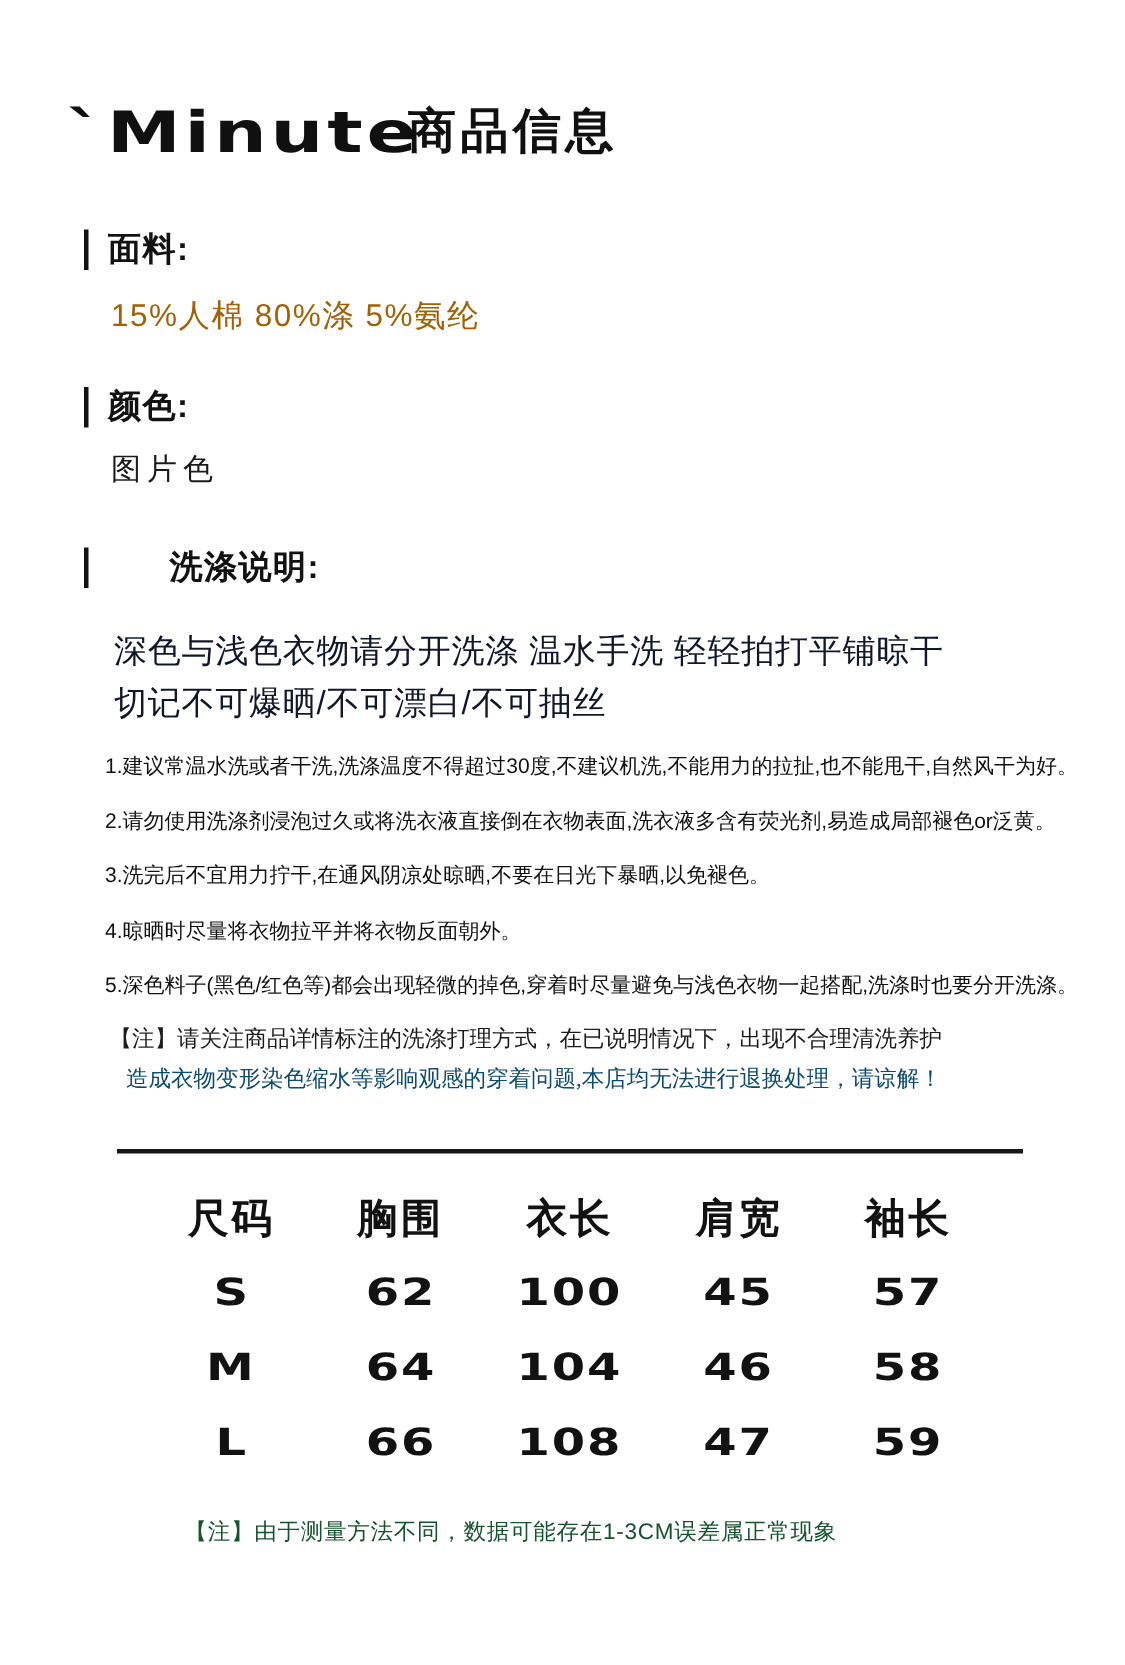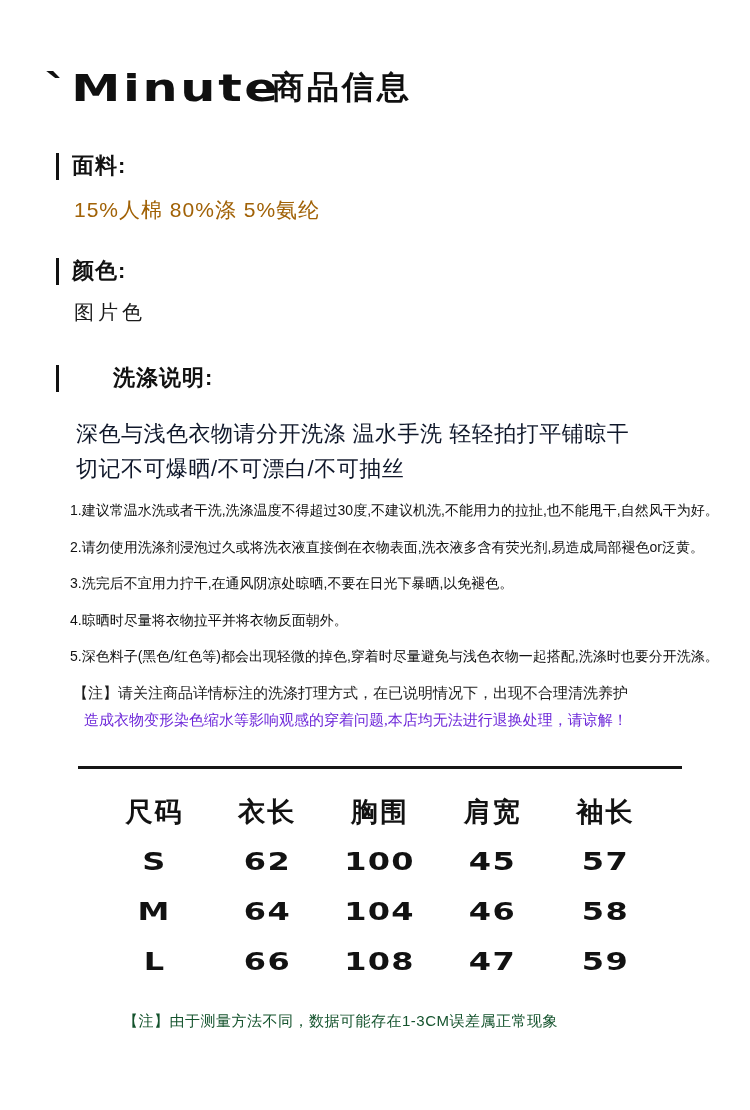--- a/index.html
+++ b/index.html
@@ -50,21 +50,21 @@
   
   .instructions { position:absolute; left:70px; top:499px; width:680px; }
   .instr-line {
     font-size:14px; line-height:22px; margin-bottom:14.5px;
     color:#111; white-space:nowrap; letter-spacing:0px;
   }
 
   
   .care-note { position:absolute; left:73px; top:680px; width:660px;font-family:Liberation Serif, serif; }
   .care-note .line1 { font-size:15px; line-height:27px; color:#1c1c1c; white-space:nowrap; }
-  .care-note .line2 { font-size:15px; line-height:27px; color:#6d28d9; white-space:nowrap; margin-left:11px; }
+  .care-note .line2 { font-size:15px; line-height:27px; color:#0c4a6e; white-space:nowrap; margin-left:11px; }
 
   
   .table-rule { position:absolute; left:78px; top:766px; width:604px; height:3px; background:#161616; }
   .size-table {
     position:absolute; left:78px; top:788px; width:604px;
     display:grid; grid-template-columns:repeat(5, 1fr);
     padding:0 20px; box-sizing:border-box;
   }
   .size-table .cell {
     display:flex; justify-content:center; align-items:center;
@@ -133,26 +133,26 @@
   </div>
 
   <div class="table-rule"></div>
 
   <div class="size-table">
 
     <div class="cell">
         <span class="th-text">尺码</span>
       </div>
     <div class="cell">
+        <span class="th-text">胸围</span>
+      </div>
+    <div class="cell">
         <span class="th-text">衣长</span>
       </div>
     <div class="cell">
-        <span class="th-text">胸围</span>
-      </div>
-    <div class="cell">
         <span class="th-text">肩宽</span>
       </div>
     <div class="cell">
         <span class="th-text">袖长</span>
       </div>
 
     <div class="cell body">
         <span class="wide">S</span>
       </div>
     <div class="cell body">

